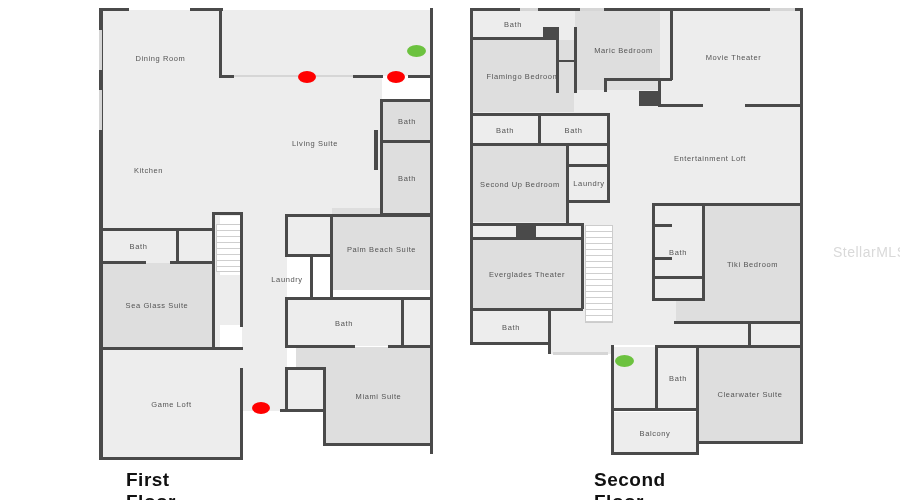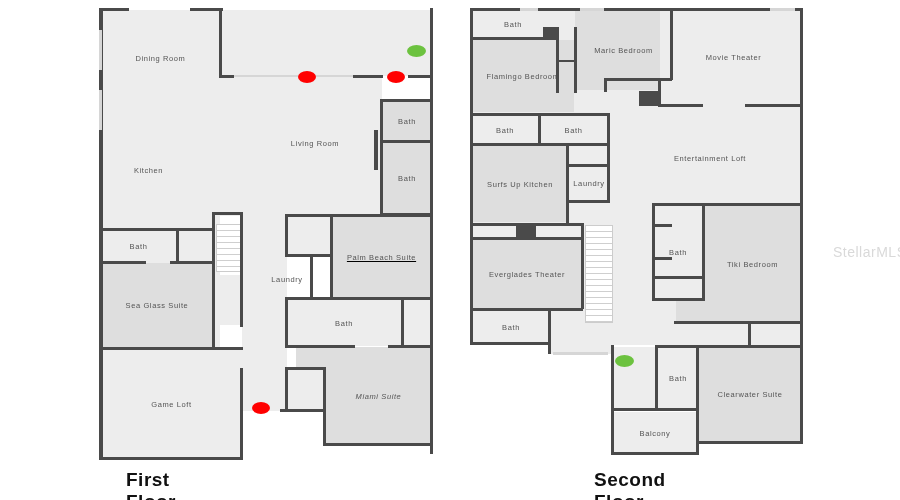--- a/index.html
+++ b/index.html
@@ -23,21 +23,21 @@
 
   <div class="room light" style="left:101px;top:10px;width:119px;height:440px;"></div>
   <div class="room light" style="left:220px;top:10px;width:212px;height:66px;"></div>
   <div class="room light" style="left:220px;top:76px;width:162px;height:140px;"></div>
   <div class="room light" style="left:242px;top:216px;width:45px;height:195px;"></div>
 
   <div class="room" style="left:101px;top:40px;width:119px;height:36px;">
       <span>Dining Room</span>
     </div>
   <div class="room" style="left:240px;top:125px;width:150px;height:36px;">
-      <span>Living Room</span>
+      <span>Living Suite</span>
     </div>
   <div class="room" style="left:101px;top:155px;width:95px;height:30px;">
       <span>Kitchen</span>
     </div>
 
   <div class="room mid" style="left:383px;top:101px;width:48px;height:40px;">
       <span>Bath</span>
     </div>
   <div class="room mid" style="left:383px;top:142px;width:48px;height:72px;">
       <span>Bath</span>
@@ -54,30 +54,30 @@
       <span>Game Loft</span>
     </div>
 
   <div class="stairs" style="left:216px;top:224px;width:26px;height:48px;"></div>
   <div class="room light" style="left:215px;top:275px;width:27px;height:50px;"></div>
 
   <div class="room light" style="left:287px;top:216px;width:44px;height:40px;"></div>
   <div class="room" style="left:262px;top:265px;width:50px;height:28px;">
       <span>Laundry</span>
     </div>
-  <div class="room mid" style="left:332px;top:216px;width:99px;height:82px;text-decoration:underline;">
+  <div class="room mid" style="left:332px;top:208px;width:99px;height:82px;">
       <span>Palm Beach Suite</span>
     </div>
   <div class="room light" style="left:287px;top:300px;width:114px;height:46px;">
       <span>Bath</span>
     </div>
   <div class="room light" style="left:403px;top:300px;width:28px;height:46px;"></div>
   <div class="room mid" style="left:296px;top:347px;width:135px;height:20px;"></div>
   <div class="room light" style="left:287px;top:368px;width:38px;height:42px;"></div>
-  <div class="room mid" style="left:326px;top:347px;width:105px;height:98px;font-style:italic;">
+  <div class="room mid" style="left:326px;top:347px;width:105px;height:98px;">
       <span>Miami Suite</span>
     </div>
 
   <div class="wall" style="left:99px;top:8px;width:4px;height:452px;"></div>
   <div class="wall" style="left:99px;top:8px;width:30px;height:3px;"></div>
   <div class="wall" style="left:190px;top:8px;width:33px;height:3px;"></div>
   <div class="wall" style="left:219px;top:8px;width:3px;height:70px;"></div>
   <div class="wall" style="left:219px;top:75px;width:15px;height:3px;"></div>
   <div class="wall" style="left:353px;top:75px;width:30px;height:3px;"></div>
   <div class="wall" style="left:408px;top:75px;width:24px;height:3px;"></div>
@@ -144,21 +144,21 @@
   <div class="room light" style="left:473px;top:116px;width:64px;height:28px;">
       <span>Bath</span>
     </div>
   <div class="room light" style="left:540px;top:116px;width:67px;height:28px;">
       <span>Bath</span>
     </div>
   <div class="room" style="left:620px;top:140px;width:180px;height:36px;">
       <span>Entertainment Loft</span>
     </div>
   <div class="room mid" style="left:472px;top:146px;width:96px;height:76px;">
-      <span>Surfs Up Kitchen</span>
+      <span>Second Up Bedroom</span>
     </div>
   <div class="room light" style="left:569px;top:166px;width:40px;height:35px;">
       <span>Laundry</span>
     </div>
   <div class="room mid" style="left:472px;top:240px;width:110px;height:68px;">
       <span>Everglades Theater</span>
     </div>
   <div class="room light" style="left:472px;top:312px;width:78px;height:30px;">
       <span>Bath</span>
     </div>

